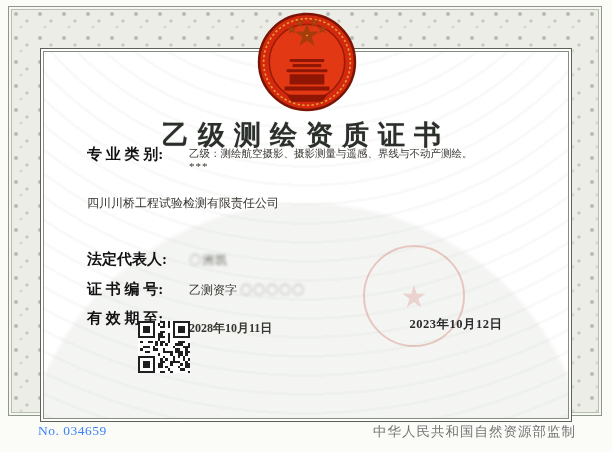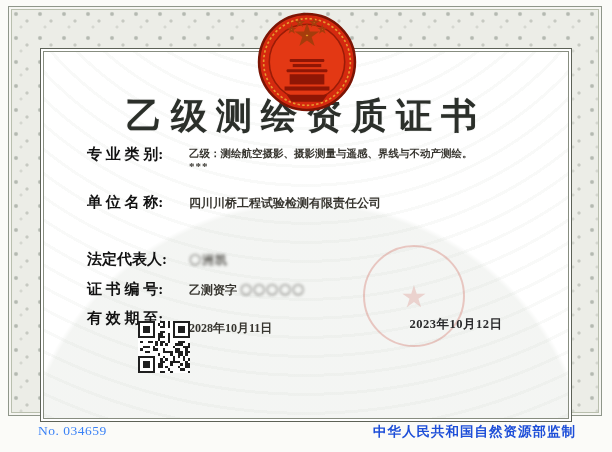--- a/index.html
+++ b/index.html
@@ -28,70 +28,69 @@
       radial-gradient(circle at 50% 118%, rgba(175,185,170,.14) 0 55%, transparent 56%),
       repeating-radial-gradient(circle at 50% -60%, transparent 0 16px, rgba(165,175,160,.07) 16px 19px),
       #fff;
     border:1px solid #5d6257;
     box-shadow:inset 0 0 0 2px #ffffff, inset 0 0 0 3px #878d80;
   }
   .emblem{
     position:absolute;left:256px;top:11px;width:102px;height:102px;z-index:5;
   }
   .title{
-    position:absolute;left:0;right:0;top:43px;text-align:center;
-    font-size:36px;font-weight:bold;letter-spacing:9px;color:#2b2f2a;
+    position:absolute;left:0;right:0;top:68px;text-align:center;
+    font-size:27px;font-weight:bold;letter-spacing:9px;color:#2b2f2a;
     text-shadow:0 0 1px rgba(40,45,40,.35);
     white-space:nowrap;
   }
   .row{position:absolute;left:46px;display:flex;align-items:flex-start;}
   .lab{
     flex:0 0 102px;width:102px;font-weight:bold;font-size:15px;color:#121212;
     white-space:nowrap;
   }
-  .val{font-size:12px;color:#37352f;padding-top:2px;white-space:nowrap;font-weight:bold;}
+  .val{font-size:12px;color:#37352f;padding-top:2px;white-space:nowrap;}
   .val.small{font-size:10.5px;line-height:13px;}
   .val .line2{display:block;font-size:11px;letter-spacing:1px;}
   .masked{filter:blur(1.4px);opacity:.75;letter-spacing:1px;}
   .qr{position:absolute;left:97px;top:272px;width:52px;height:52px;}
   .issuer{position:absolute;left:300px;top:250px;width:230px;text-align:center;z-index:2;}
   .issuer .head{font-size:15.5px;font-weight:bold;letter-spacing:2px;color:#18181a;white-space:nowrap;}
   .issuer .date{font-size:12.5px;font-weight:bold;color:#2a2a2c;margin-top:17px;letter-spacing:.5px;}
   .seal{
     position:absolute;left:322px;top:196px;width:98px;height:98px;border-radius:50%;
     border:2.5px solid rgba(205,88,76,.30);z-index:1;
     display:flex;align-items:center;justify-content:center;
     color:rgba(205,88,76,.22);font-size:30px;
   }
   .footer-serial{
     position:absolute;left:38px;top:423px;font-size:13.5px;color:#3b82f6;letter-spacing:.5px;
   }
   .footer-right{
-    position:absolute;right:36px;top:423px;font-size:13.5px;font-weight:bold;color:#1d4ed8;letter-spacing:1px;
+    position:absolute;right:36px;top:423px;font-size:13.5px;font-weight:normal;color:#737373;letter-spacing:1px;
   }
 </style>
 </head>
 <body>
 
 <div class="cert-outer"></div>
 
 <div class="cert-inner">
 
   <div class="title">乙级测绘资质证书</div>
 
   <div class="row" style="top:96px;">
     <span class="lab">专 业 类 别:</span>
     <span class="val small">
       <span>乙级：测绘航空摄影、摄影测量与遥感、界线与不动产测绘。</span>
       <span class="line2">***</span>
     </span>
   </div>
 
   <div class="row" style="top:144px;">
-    <span class="lab">单 位 名 称:</span>
     <span class="val">四川川桥工程试验检测有限责任公司</span>
   </div>
 
 
   <div class="row" style="top:201px;">
     <span class="lab">法定代表人:</span>
     <span class="val masked">〇洲凯</span>
   </div>
 
   <div class="row" style="top:231px;">

